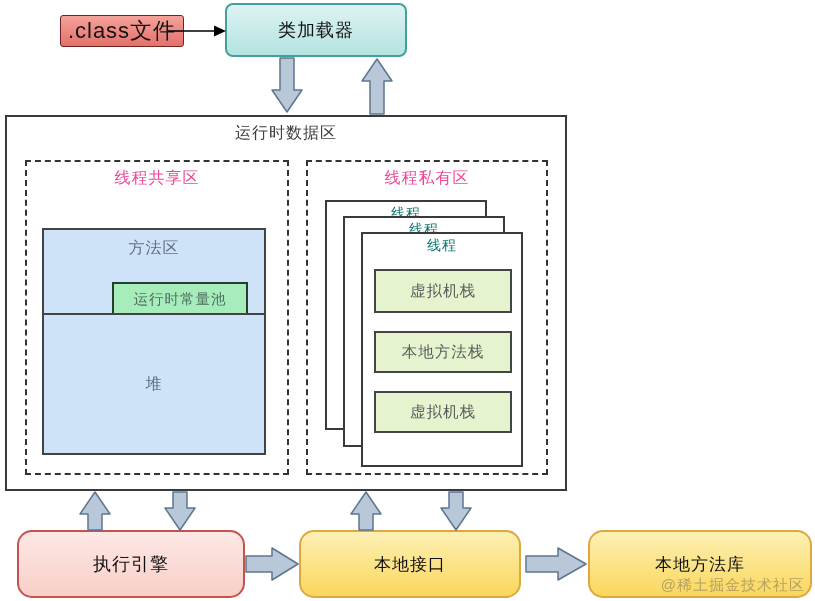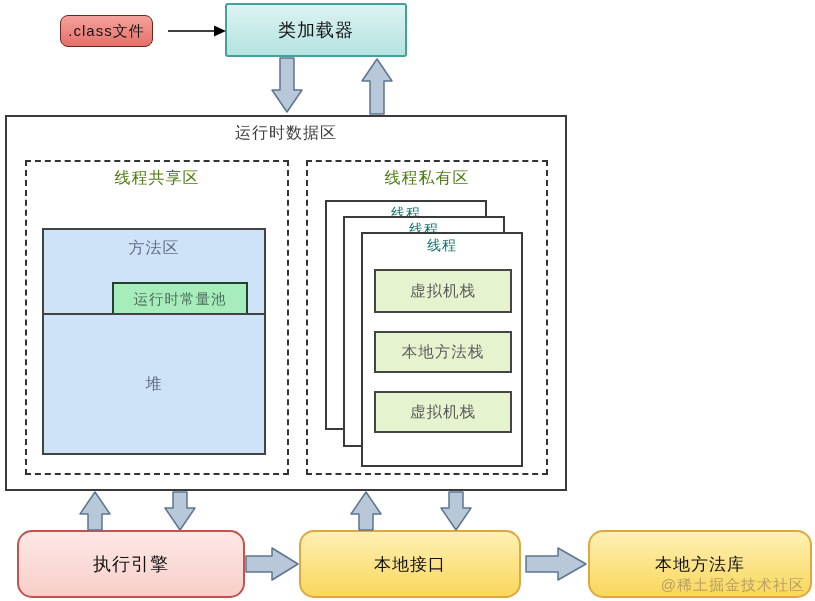--- a/index.html
+++ b/index.html
@@ -6,49 +6,49 @@
   #canvas{
     position:relative;width:815px;height:601px;background:#ffffff;
     font-family:"Liberation Sans","DejaVu Sans",sans-serif;overflow:hidden;
   }
   .abs{position:absolute;box-sizing:border-box;}
   .center{display:flex;align-items:center;justify-content:center;}
   .lbl{letter-spacing:1px;}
 
   
   .class-file{
-    left:60px;top:15px;width:93px;height:32px;
+    left:60px;top:15px;width:124px;height:32px;
     background:linear-gradient(#f4a29b,#e3716a);
-    border:1.5px solid #6e2522;border-radius:8px;
-    font-size:15px;color:#141414;
+    border:1.5px solid #6e2522;border-radius:3px;
+    font-size:22px;color:#141414;
   }
   .class-loader{
     left:225px;top:3px;width:182px;height:54px;
     background:linear-gradient(#dcf3f2,#b4e3e0);
-    border:2px solid #43a09c;border-radius:3px;
+    border:2px solid #43a09c;border-radius:8px;
     font-size:18px;color:#141414;
   }
 
   
   .runtime-box{
     left:5px;top:115px;width:562px;height:376px;
     border:2.5px solid #3a3a3a;background:#ffffff;
   }
   .runtime-title{
     position:absolute;top:6px;left:0;width:100%;text-align:center;
     font-size:16px;color:#3d3d3d;
   }
   .dashed-area{
     border:2px dashed #333333;background:transparent;
   }
   .shared-area{left:18px;top:43px;width:264px;height:315px;}
   .private-area{left:299px;top:43px;width:242px;height:315px;}
   .dashed-title{
     position:absolute;top:6px;left:0;width:100%;text-align:center;
-    font-size:16px;color:#4d7c0f;
+    font-size:16px;color:#ec4899;
   }
   .blue-box{
     background:#cfe3f8;border:2px solid #434343;color:#5f7084;
   }
   .method-area{left:15px;top:30px;width:224px;height:104px;margin-top:36px;}
   .method-title{
     position:absolute;top:8px;left:0;width:100%;text-align:center;
     font-size:16px;color:#5f7084;
   }
   .constant-pool{

